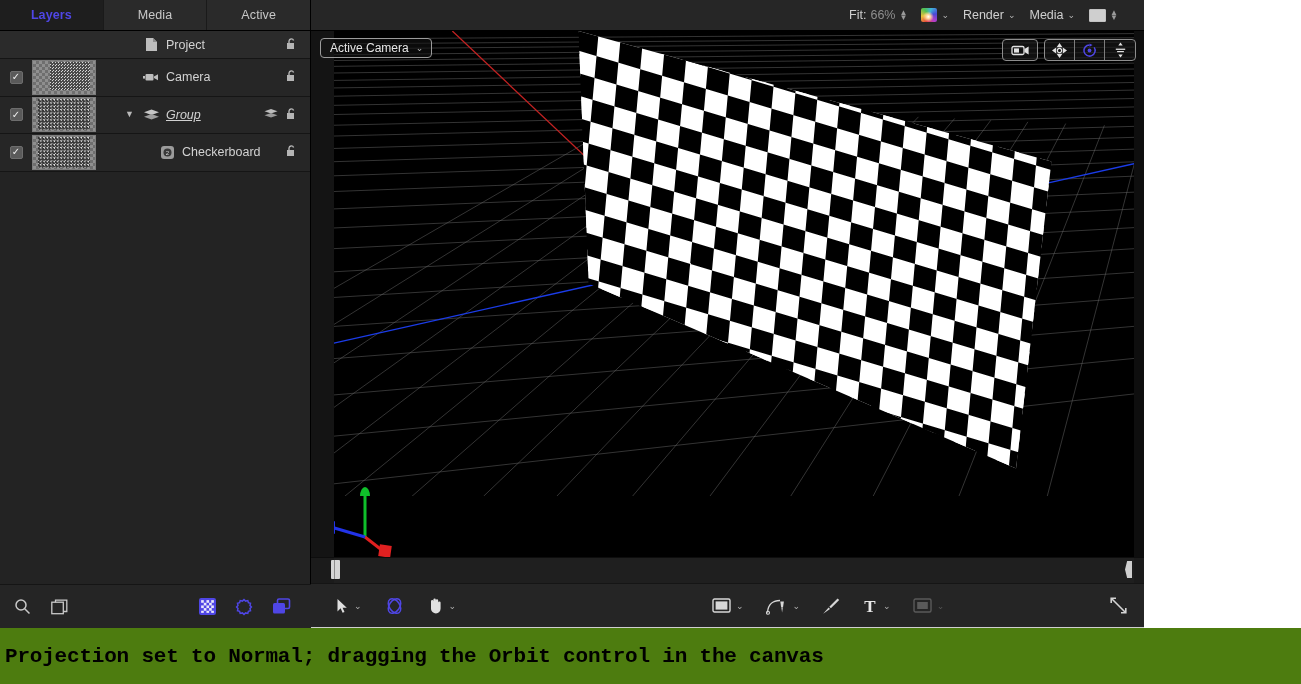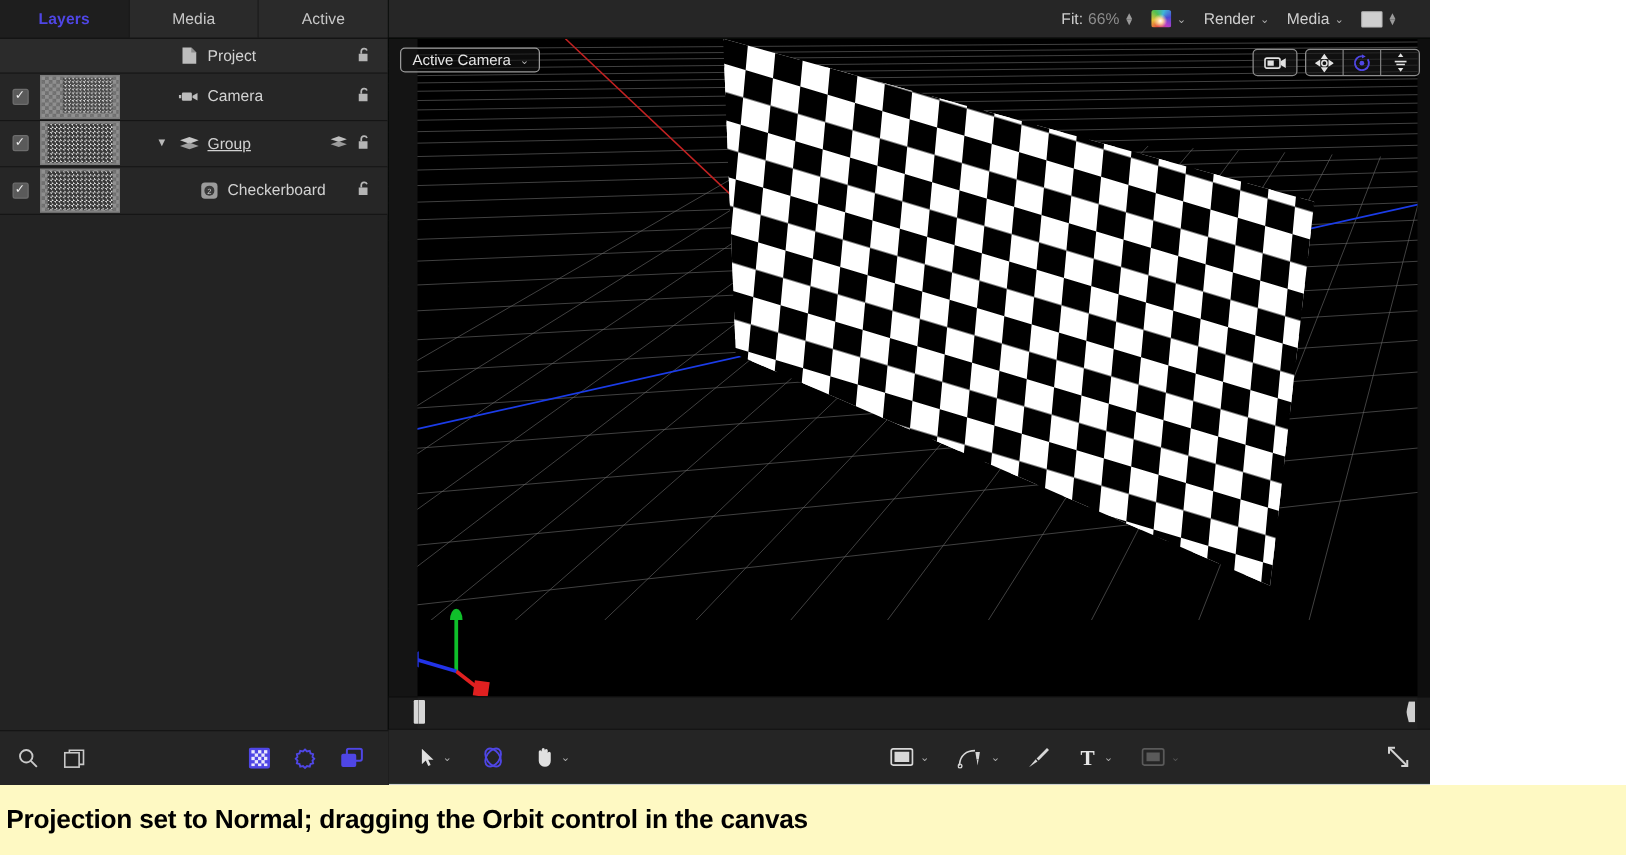--- a/index.html
+++ b/index.html
@@ -93,21 +93,21 @@
     background-image:
       linear-gradient(45deg, #f4f4f4 25%, #2e2e2e 25%, #2e2e2e 75%, #f4f4f4 75%),
       linear-gradient(45deg, #f4f4f4 25%, #2e2e2e 25%, #2e2e2e 75%, #f4f4f4 75%);
     background-size: 3.4px 3.4px; background-position: 0 0, 1.7px 1.7px;
     opacity: .85;
   }
   .name-cell { flex: 1; display: flex; align-items: center; gap: 6px; padding-left: 2px; min-width: 0; margin-left: 23px; }
   .disclosure { width: 12px; color: #b9b9b9; font-size: 9px; line-height: 1; }
   .row-icon { width: 17px; height: 17px; display: flex; align-items: center; justify-content: center; color: #bdbdbd; flex: none; }
   .row-label { color: #d2d2d2; font-size: 12.5px; white-space: nowrap; }
-  .row-label.underline { text-decoration: underline; }
+  .row-label.underline { text-decoration: underline; font-style: italic; }
   .right-icons { display: flex; align-items: center; gap: 7px; padding-right: 12px; color: #b5b5b5; }
   .indent-1 { padding-left: 18px; }
 
   .left-bottom-bar {
     position: absolute; left: 0; bottom: 0; width: 311px; height: 44px;
     background: #252525; border-top: 1px solid #151515;
     display: flex; align-items: center; padding: 0 14px;
   }
   .lb-left { display: flex; align-items: center; gap: 20px; }
   .lb-right { margin-left: auto; display: flex; align-items: center; gap: 19px; padding-right: 6px; }
@@ -216,24 +216,24 @@
   .ct-item.dim { color: #5a5a5a; }
   .ct-caret { font-size: 9px; color: #b0b0b0; }
   .ct-item.dim .ct-caret { color: #555; }
 
   
   .caption {
     position: absolute; left: 0; top: 628px;
     width: 1301px; height: 56px;
     display: flex; align-items: center;
     padding-left: 5px;
-    font-family: Liberation Sans, sans-serif;
+    font-family: Liberation Mono, monospace;
     font-size: 21px; font-weight: bold; color: #000;
     letter-spacing: -.2px;
-    background: #fef9c3;
+    background: #4d7c0f;
   }
 </style>
 </head>
 <body>
 
 <div id="app">
 
   <div class="window">
 
     <div class="left-panel">

